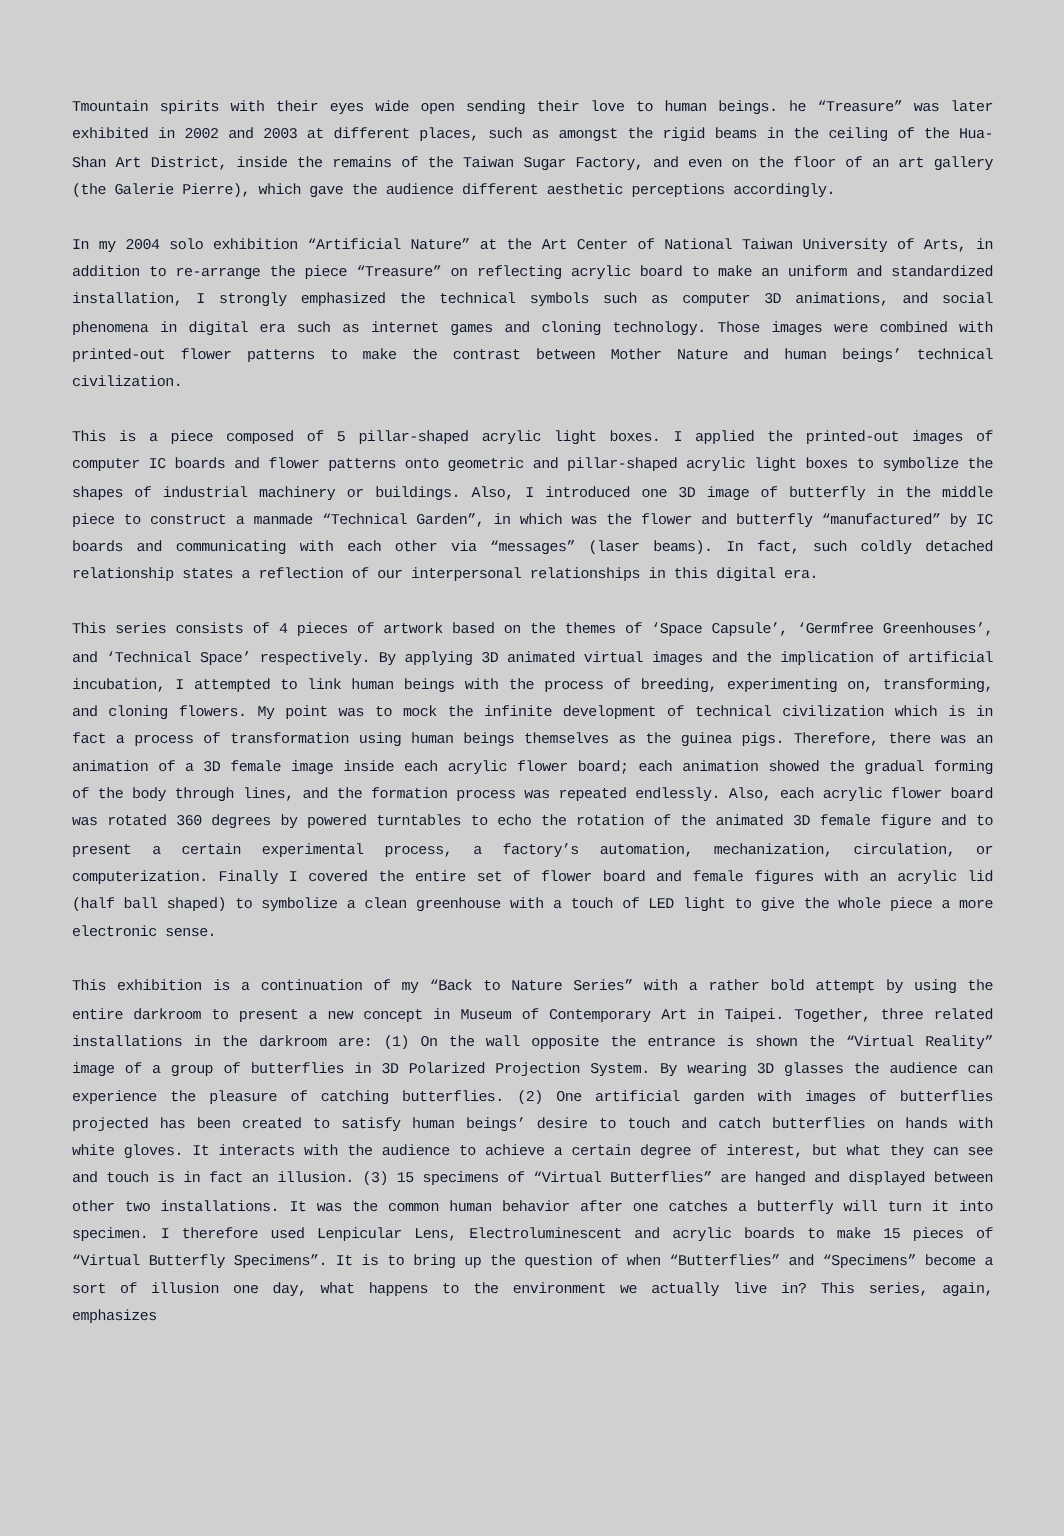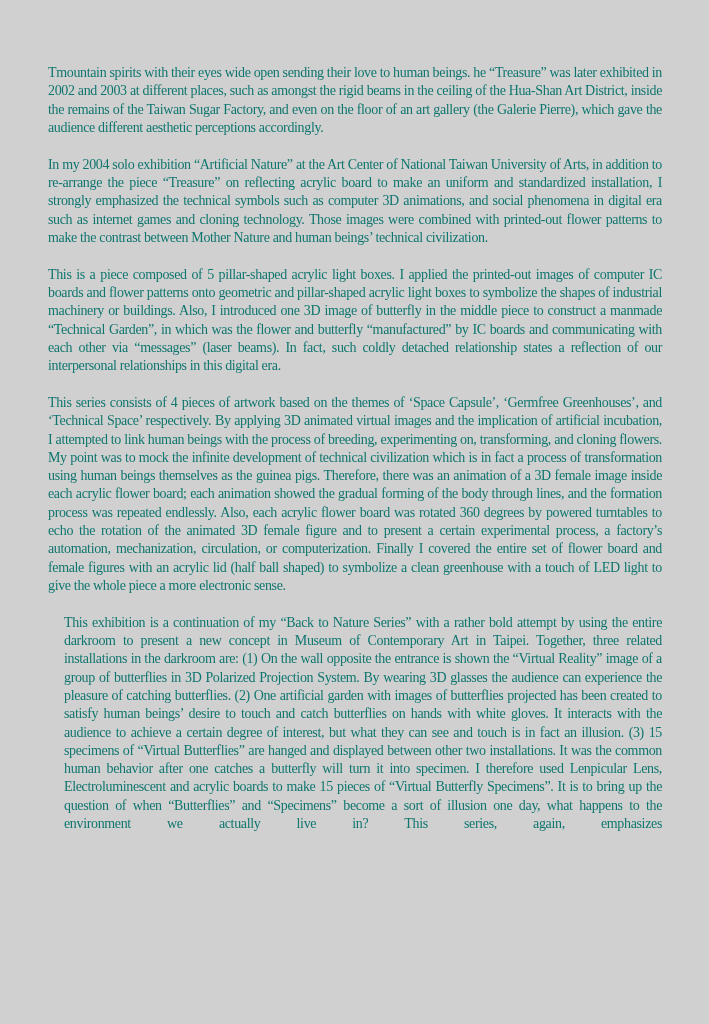--- a/index.html
+++ b/index.html
@@ -11,34 +11,33 @@
     height: 1024px;
     background: #d1d0d1;
     overflow: hidden;
     position: relative;
   }
   .page {
     position: absolute;
     left: 48px;
     top: 64px;
     width: 614px;
-    color: #0f766e;
-    font-family: Liberation Serif, serif;
-    font-size: 14px;
+    color: #0f172a;
+    font-family: Liberation Mono, monospace;
+    font-size: 10px;
     line-height: 18.3px;
     letter-spacing: -0.35px;
   }
   .para {
     margin: 0 0 18.5px 0;
     text-align: justify;
     text-align-last: left;
   }
   .para.last {
     text-align-last: justify;
-    margin-left: 16px;
   }
 </style>
 </head>
 <body>
 
 <div class="page">
   <p class="para">Tmountain spirits with their eyes wide open sending their love to human beings. he “Treasure” was later exhibited in 2002 and 2003 at different places, such as amongst the rigid beams in the ceiling of the Hua-Shan Art District, inside the remains of the Taiwan Sugar Factory, and even on the floor of an art gallery (the Galerie Pierre), which gave the audience different aesthetic perceptions accordingly.</p>
   <p class="para">In my 2004 solo exhibition “Artificial Nature” at the Art Center of National Taiwan University of Arts, in addition to re-arrange the piece “Treasure” on reflecting acrylic board to make an uniform and standardized installation, I strongly emphasized the technical symbols such as computer 3D animations, and social phenomena in digital era such as internet games and cloning technology. Those images were combined with printed-out flower patterns to make the contrast between Mother Nature and human beings’ technical civilization.</p>
   <p class="para">This is a piece composed of 5 pillar-shaped acrylic light boxes. I applied the printed-out images of computer IC boards and flower patterns onto geometric and pillar-shaped acrylic light boxes to symbolize the shapes of industrial machinery or buildings. Also, I introduced one 3D image of butterfly in the middle piece to construct a manmade “Technical Garden”, in which was the flower and butterfly “manufactured” by IC boards and communicating with each other via “messages” (laser beams). In fact, such coldly detached relationship states a reflection of our interpersonal relationships in this digital era.</p>
   <p class="para">This series consists of 4 pieces of artwork based on the themes of ‘Space Capsule’, ‘Germfree Greenhouses’, and ‘Technical Space’ respectively. By applying 3D animated virtual images and the implication of artificial incubation, I attempted to link human beings with the process of breeding, experimenting on, transforming, and cloning flowers. My point was to mock the infinite development of technical civilization which is in fact a process of transformation using human beings themselves as the guinea pigs. Therefore, there was an animation of a 3D female image inside each acrylic flower board; each animation showed the gradual forming of the body through lines, and the formation process was repeated endlessly. Also, each acrylic flower board was rotated 360 degrees by powered turntables to echo the rotation of the animated 3D female figure and to present a certain experimental process, a factory’s automation, mechanization, circulation, or computerization. Finally I covered the entire set of flower board and female figures with an acrylic lid (half ball shaped) to symbolize a clean greenhouse with a touch of LED light to give the whole piece a more electronic sense.</p>

